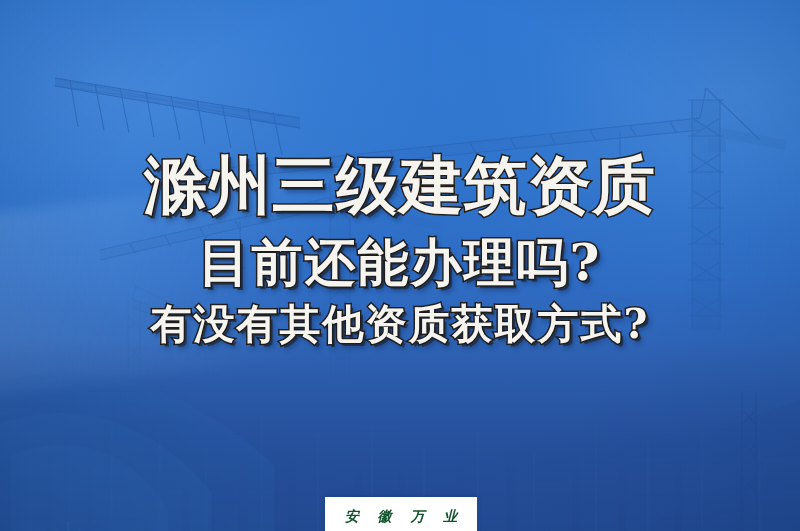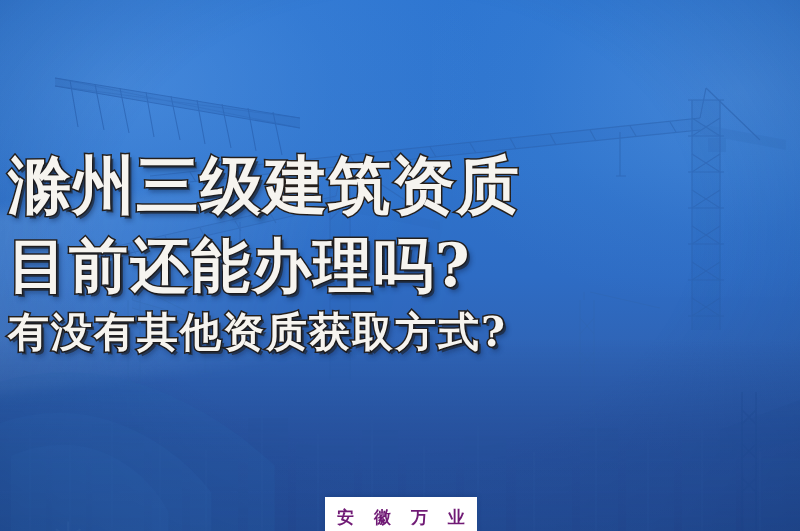--- a/index.html
+++ b/index.html
@@ -130,40 +130,39 @@
         rgba(12,42,95,0.26) 100%);
     pointer-events: none;
   }
 
   
   .headline {
     position: absolute;
     left: 0;
     right: 0;
     top: 152px;
-    text-align: left;
-    pointer-events: none;
-    margin-left: 8px;
+    text-align: center;
+    pointer-events: none;
   }
 
   .hl-line {
     display: block;
     white-space: nowrap;
     font-family: "DejaVu Serif", "Liberation Serif", serif;
     font-weight: bold;
     line-height: 1.06;
   }
 
   .hl-line-1 {
     font-size: 63px;
     letter-spacing: 1px;
     margin-bottom: 16px;
   }
   .hl-line-2 {
-    font-size: 59px;
+    font-size: 51px;
     letter-spacing: 2px;
     margin-bottom: 14px;
   }
   .hl-line-3 {
     font-size: 41px;
     letter-spacing: 2px;
   }
 
   
   .seg-white {
@@ -204,25 +203,26 @@
     height: 40px;
     background: #ffffff;
     box-shadow: 0 -1px 5px rgba(10,35,80,0.22);
     display: flex;
     align-items: center;
     justify-content: center;
   }
   .brand-text {
     font-family: "DejaVu Sans", "Liberation Sans", sans-serif;
     font-weight: bold;
-    font-size: 17px;
-    color: #701a75;
+    font-size: 14px;
+    color: #14532d;
     letter-spacing: 7px;
     text-indent: 7px;
     white-space: nowrap;
+    font-style: italic;
   }
 </style>
 </head>
 <body>
 
 <div class="poster">
 
   <div class="bg-base"></div>
   <div class="bg-sky-glow"></div>
   <div class="bg-right-glow"></div>

